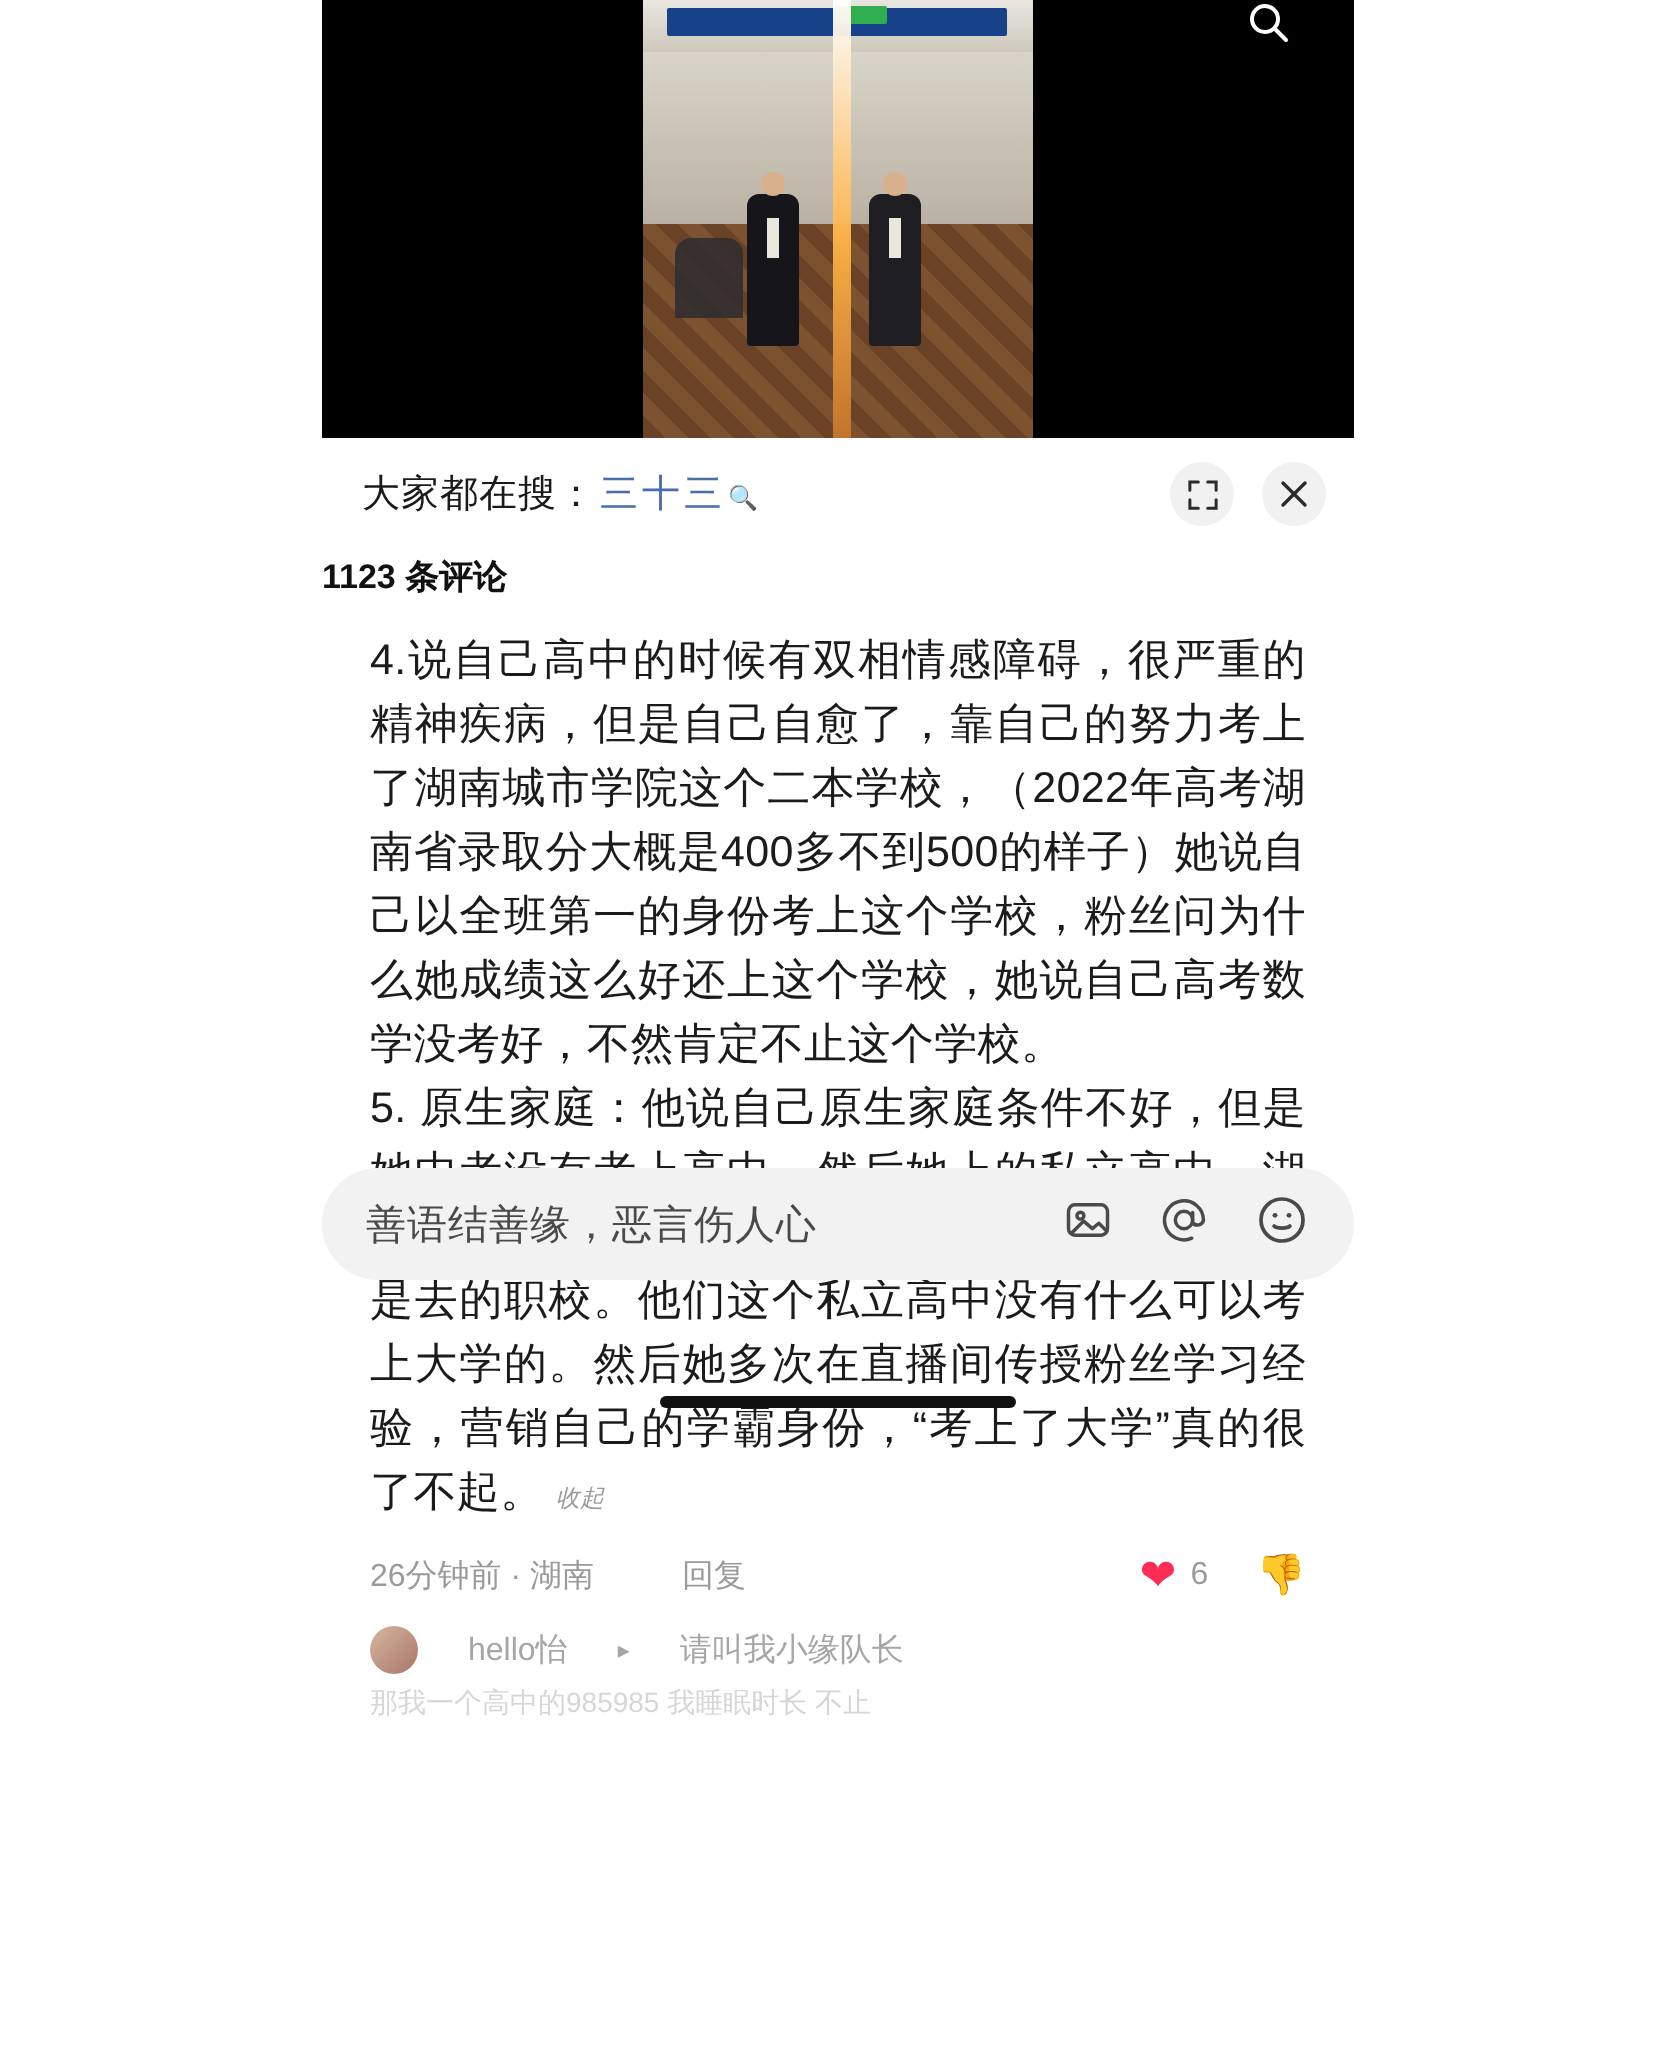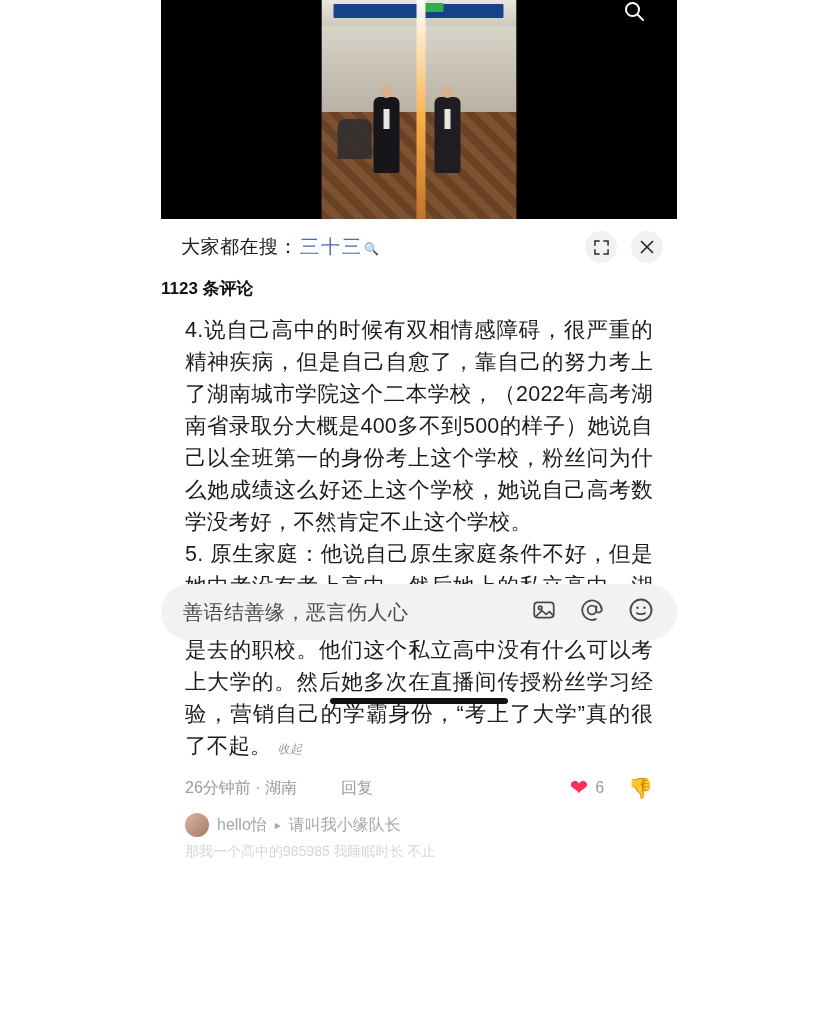--- a/index.html
+++ b/index.html
@@ -145,21 +145,21 @@
     padding: 12px 24px 0 24px;
   }
   .meta-text { font-size: 16px; color: #9a9a9a; }
   .meta-reply { font-size: 16px; color: #9a9a9a; margin-left: 44px; }
   .meta-right { margin-left: auto; display: flex; align-items: center; gap: 24px; }
   .like-wrap { display: flex; align-items: center; gap: 7px; }
   .like-count { font-size: 16px; color: #9a9a9a; }
   .heart { color: #ff2d55; font-size: 22px; line-height: 1; }
   .dislike { color: #9a9a9a; font-size: 20px; line-height: 1; }
   .reply-preview {
-    display: flex; align-items: center; gap: 8px;
+    display: flex; align-items: center; gap: 25px;
     padding: 14px 24px 0 24px;
   }
   .avatar {
     width: 24px; height: 24px; border-radius: 50%;
     background: linear-gradient(135deg, #d8b7a0, #a8756a);
     flex: none;
   }
   .reply-name { font-size: 16px; color: #a6a6a6; }
   .reply-arrow { font-size: 12px; color: #a6a6a6; }
   .reply-to { font-size: 16px; color: #a6a6a6; }

